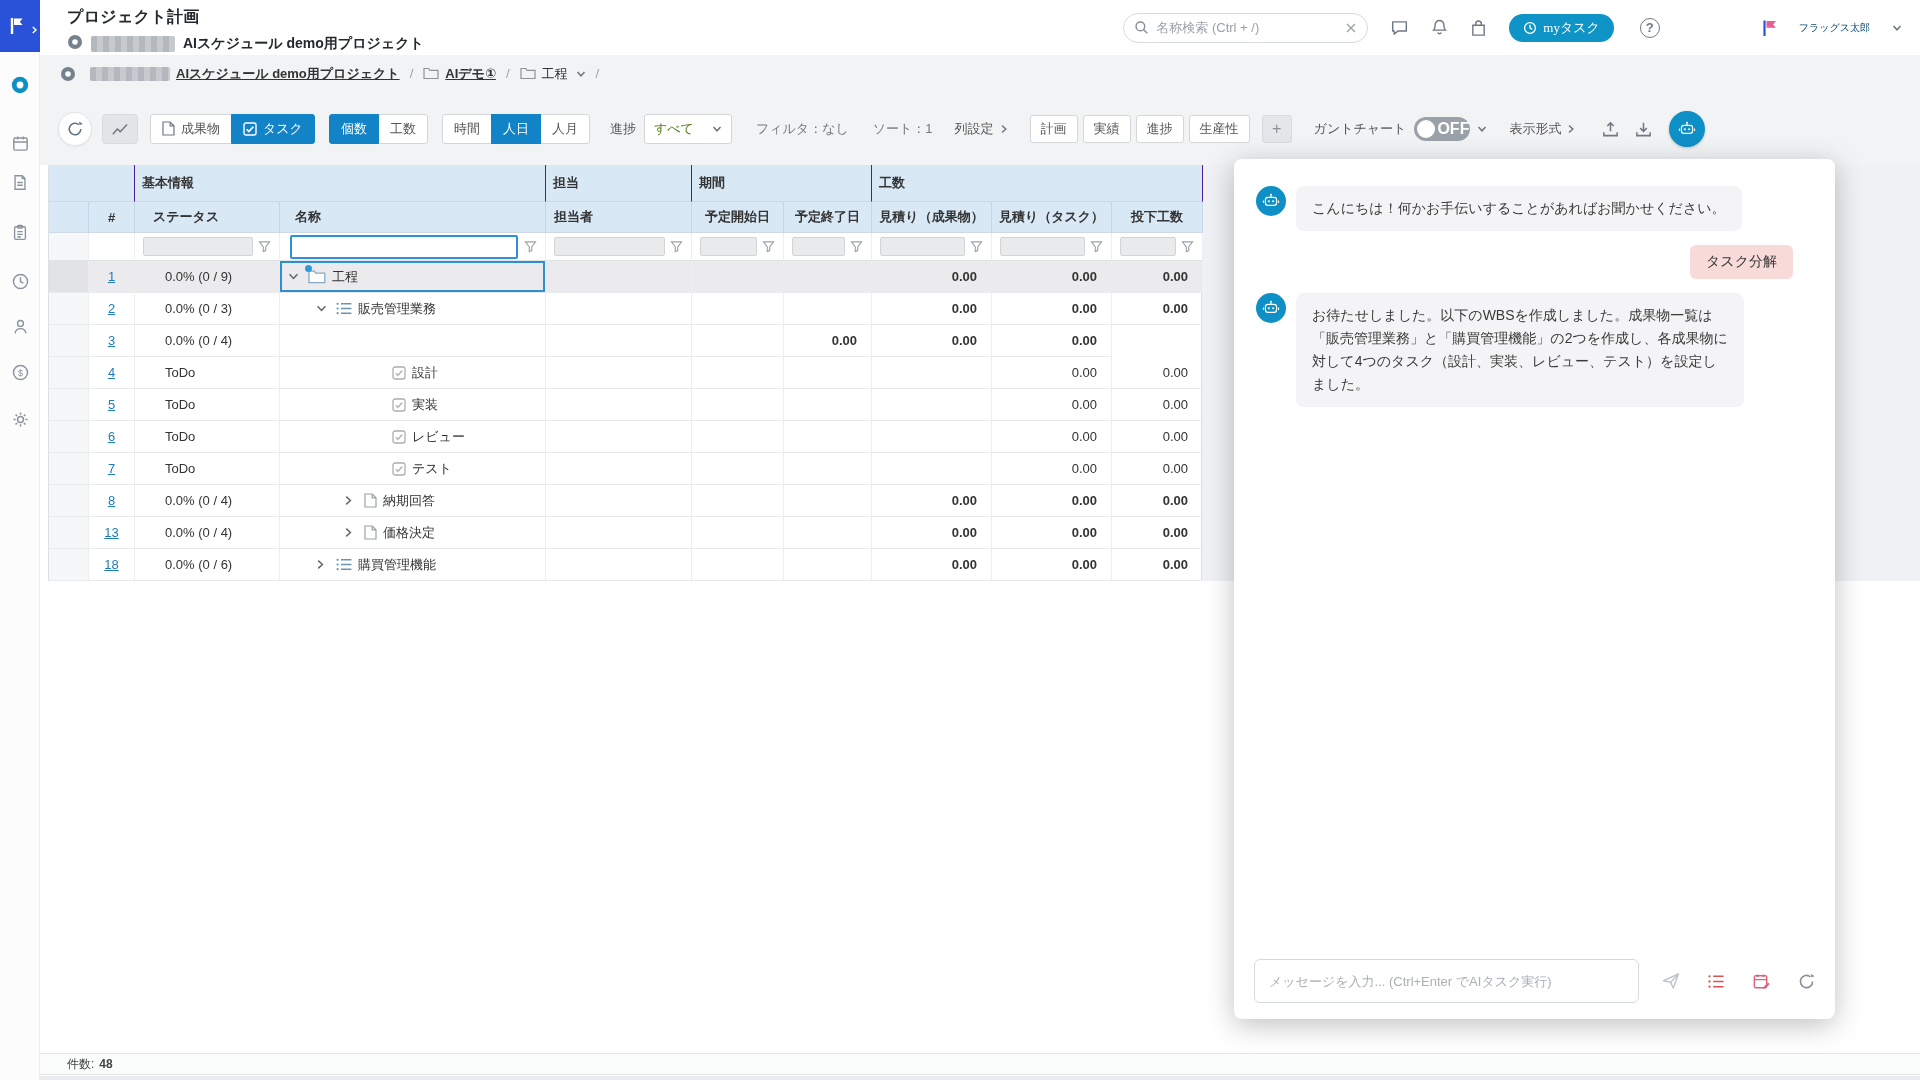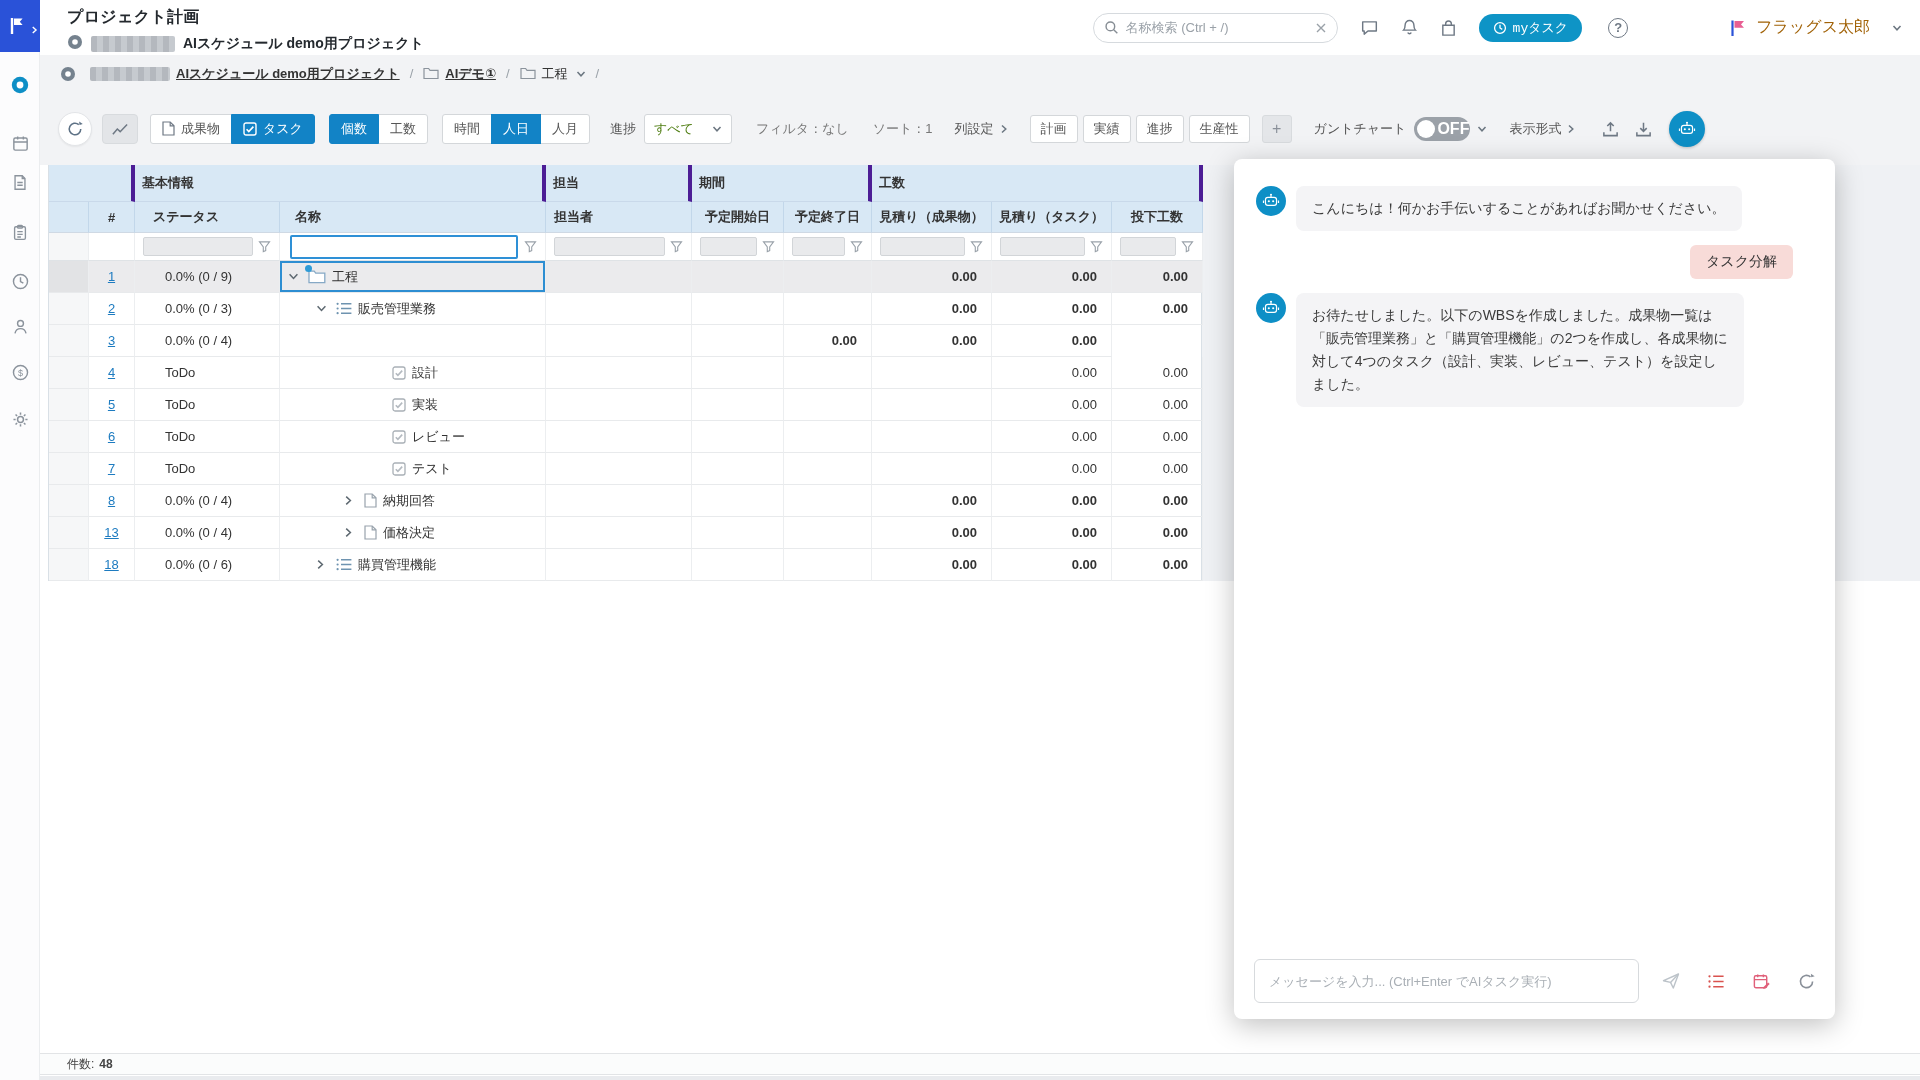--- a/index.html
+++ b/index.html
@@ -20,24 +20,24 @@
   .page-title{font-size:16px;font-weight:bold;color:#24292e;letter-spacing:.3px}
   .proj-line{display:flex;align-items:center;margin-top:6px}
   .proj-line .redacted{width:84px;height:16px;margin:0 8px;border-radius:2px;
     background:repeating-linear-gradient(90deg,#b4b8be 0 6px,#c6cacf 6px 12px)}
   .proj-name{font-size:14px;font-weight:bold;color:#24292e}
   .topbar-right{position:absolute;right:18px;top:0;height:55px;display:flex;align-items:center}
   .searchbox{width:245px;height:30px;border:1px solid #d6dade;border-radius:15px;background:#fff;display:flex;align-items:center;padding:0 10px}
   .searchbox input{flex:1;border:none;outline:none;font-size:13px;color:#333;margin-left:7px;background:transparent;font-family:inherit}
   .searchbox input::placeholder{color:#9aa1a8}
   .tb-icon{margin-left:22px;display:flex;align-items:center;cursor:pointer}
-  .mytask{margin-left:22px;height:28px;border:none;border-radius:14px;background:#0e94c6;color:#fff;font-size:13px;display:flex;align-items:center;gap:6px;padding:0 14px;cursor:pointer;font-family:Liberation Mono, monospace}
+  .mytask{margin-left:22px;height:28px;border:none;border-radius:14px;background:#0e94c6;color:#fff;font-size:13px;display:flex;align-items:center;gap:6px;padding:0 14px;cursor:pointer;font-family:Liberation Serif, serif}
   .help{margin-left:26px;width:20px;height:20px;border:1.6px solid #6e7884;border-radius:50%;color:#6e7884;font-size:13px;font-weight:bold;display:flex;align-items:center;justify-content:center;cursor:pointer}
   .brand{margin-left:100px;display:flex;align-items:center}
-  .uname{margin-left:8px;font-size:16px;color:#a16207}
+  .uname{margin-left:19px;font-size:10px;color:#0c4a6e}
   .uchev{margin-left:22px;display:flex;align-items:center;cursor:pointer}
 
   
   .crumbbar{position:absolute;left:40px;top:55px;width:1880px;height:37px;background:#f2f3f5;display:flex;align-items:center;padding-left:20px;font-size:13px;color:#5f6770}
   .crumbbar .redacted{width:80px;height:14px;margin:0 6px 0 8px;border-radius:2px;
     background:repeating-linear-gradient(90deg,#b4b8be 0 6px,#c6cacf 6px 12px)}
   .crumb-link{color:#333;font-weight:bold;text-decoration:underline;cursor:pointer}
   .crumb-item{color:#333;cursor:pointer}
   .crumb-sep{margin:0 10px;color:#9aa1a8}
   .crumbbar .cicon{display:flex;align-items:center;margin-right:6px}
@@ -64,21 +64,21 @@
   .tchev{margin-left:7px;display:flex;align-items:center;cursor:pointer}
   .io-icon{margin-left:26px;display:flex;align-items:center;cursor:pointer}
   .io-icon + .io-icon{margin-left:14px}
   .ai-btn{margin-left:16px;width:36px;height:36px;border-radius:50%;background:#0e8fc6;border:none;display:flex;align-items:center;justify-content:center;cursor:pointer;box-shadow:0 1px 3px rgba(0,0,0,.2)}
 
   
   .right-gap{position:absolute;left:1202px;top:165px;width:718px;height:416px;background:#eff1f4;z-index:1}
   .tablewrap{position:absolute;left:48px;top:165px;width:1154px;z-index:2;border-left:1px solid #d9e0e6;border-right:1px solid #d9e0e6;font-size:13px;color:#333}
   .grid-cols{display:grid;grid-template-columns:40px 46px 145px 266px 146px 92px 88px 120px 120px 91px}
   .grid-groups{display:grid;grid-template-columns:86px 411px 146px 180px 331px}
-  .ghead .tg{height:37px;background:#d8e8f5;border-right:4px solid #4c1d95;border-bottom:1px solid #c9d9ea;display:flex;align-items:center;padding-left:7px;font-weight:bold}
+  .ghead .tg{height:37px;background:#d8e8f5;border-right:1px solid #4c1d95;border-bottom:1px solid #c9d9ea;display:flex;align-items:center;padding-left:7px;font-weight:bold}
   .thead .th{height:31px;background:#d8e8f5;border-right:1px solid #c2d7ea;border-bottom:1px solid #cfd9e4;display:flex;align-items:center;font-weight:bold}
   .ta-c{justify-content:center}
   .pl18{padding-left:18px}.pl15{padding-left:15px}.pl8{padding-left:8px}
   .tfilter .tf{height:28px;background:#fff;border-right:1px solid #eceef0;border-bottom:1px solid #dfe3e6;display:flex;align-items:center;padding:0 8px}
   .tf.c-sel0{background:#f6f7f8}
   .f-input{height:19px;background:#e9eaec;border:1px solid #d2d5d8;border-radius:2px;flex:1;margin-right:5px;min-width:0;outline:none;font-family:inherit;font-size:12px;padding:0 4px}
   .f-name-input{height:24px;background:#fff;border:2px solid #2e90d6;border-radius:2px;flex:1;margin-right:6px;min-width:0;outline:none;font-family:inherit;font-size:13px;padding:0 5px}
   .funnel{display:flex;align-items:center;cursor:pointer;flex:none}
   .trow{background:#fff}
   .trow .td{height:32px;border-right:1px solid #eceef0;border-bottom:1px solid #e8eaec;display:flex;align-items:center;overflow:hidden}

